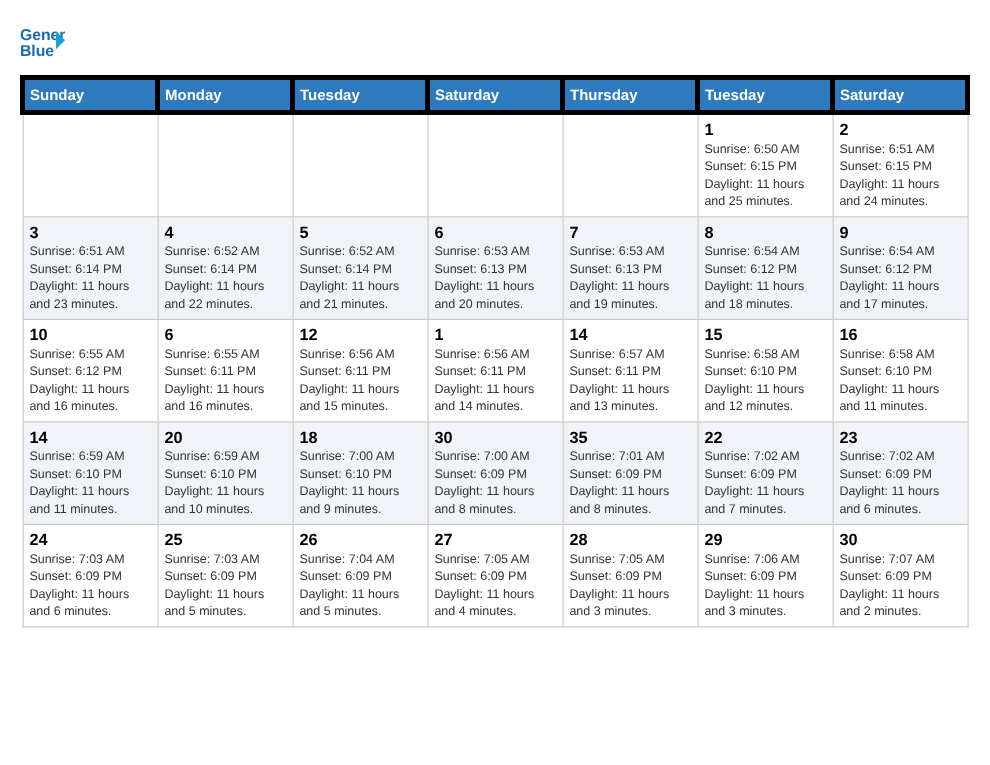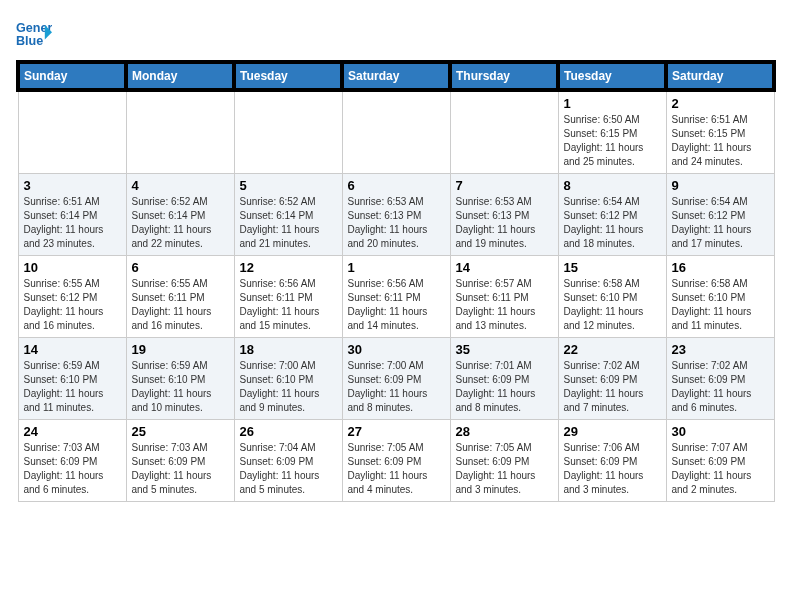--- a/index.html
+++ b/index.html
@@ -186,21 +186,21 @@
           <span class="day-num">16</span>
           <div class="day-info">Sunrise: 6:58 AM<br>Sunset: 6:10 PM<br>Daylight: 11 hours<br>and 11 minutes.</div>
         </td>
       </tr>
       <tr>
         <td>
           <span class="day-num">14</span>
           <div class="day-info">Sunrise: 6:59 AM<br>Sunset: 6:10 PM<br>Daylight: 11 hours<br>and 11 minutes.</div>
         </td>
         <td>
-          <span class="day-num">19</span>
+          <span class="day-num">20</span>
           <div class="day-info">Sunrise: 6:59 AM<br>Sunset: 6:10 PM<br>Daylight: 11 hours<br>and 10 minutes.</div>
         </td>
         <td>
           <span class="day-num">18</span>
           <div class="day-info">Sunrise: 7:00 AM<br>Sunset: 6:10 PM<br>Daylight: 11 hours<br>and 9 minutes.</div>
         </td>
         <td>
           <span class="day-num">30</span>
           <div class="day-info">Sunrise: 7:00 AM<br>Sunset: 6:09 PM<br>Daylight: 11 hours<br>and 8 minutes.</div>
         </td>

